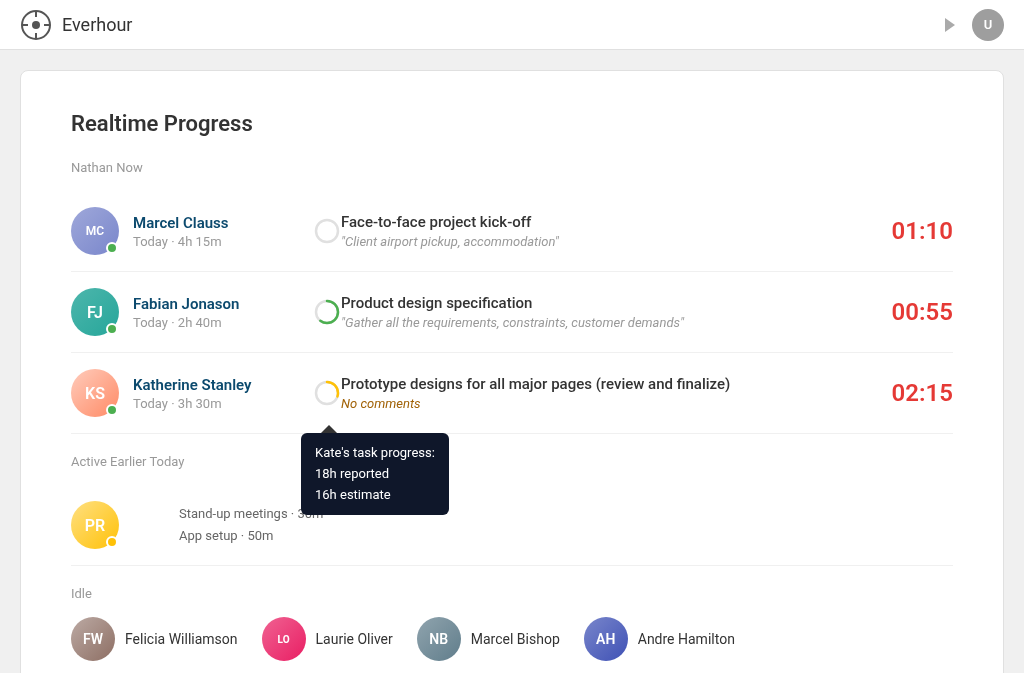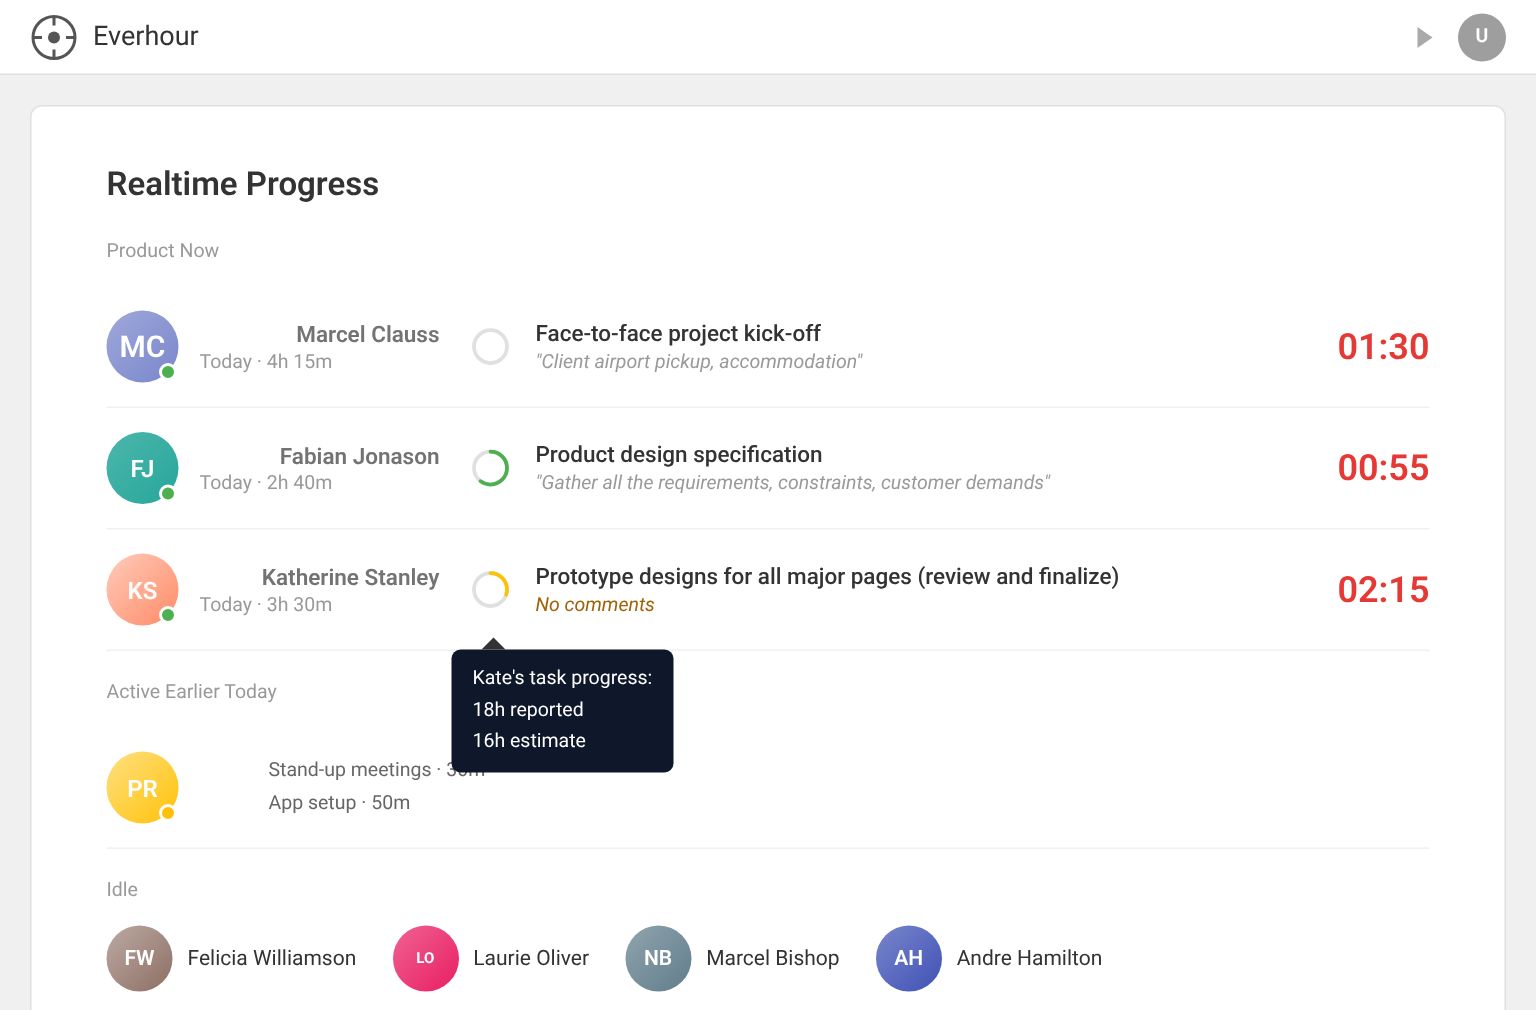--- a/index.html
+++ b/index.html
@@ -45,24 +45,24 @@
     }
     .status-dot {
       position: absolute; bottom: 1px; right: 1px;
       width: 12px; height: 12px; border-radius: 50%;
       border: 2px solid #fff;
     }
     .dot-green { background: #4caf50; }
     .dot-yellow { background: #ffc107; }
 
     .person-info { margin-left: 14px; min-width: 160px; }
-    .person-name { font-size: 15px; font-weight: 600; color: #737373; text-align: right; }
+    .person-name { font-size: 15px; font-weight: 600; color: #0c4a6e; }
     .person-time { font-size: 13px; color: #999; margin-top: 2px; }
 
-    .task-area { flex: 1; padding: 0 20px; display: flex; align-items: center; gap: 16px; }
+    .task-area { flex: 1; padding: 0 20px; display: flex; align-items: center; }
     .task-icon { flex-shrink: 0; width: 28px; height: 28px; }
     .task-details { flex: 1; }
     .task-name { font-size: 15px; color: #333; font-weight: 500; }
     .task-sub { font-size: 13px; color: #999; margin-top: 3px; font-style: italic; }
 
     .timer { font-size: 24px; font-weight: 600; color: #e53935; min-width: 70px; text-align: right; }
 
     
     .progress-circle { width: 28px; height: 28px; }
 
@@ -121,45 +121,45 @@
     <div class="avatar-header av-ah" style="background: #9e9e9e; display:flex; align-items:center; justify-content:center; font-size:13px; font-weight:600; color:#fff; border-radius:50; overflow:hidden; border-radius:50%;">
       U
     </div>
   </div>
 </div>
 
 <div class="main">
   <div class="card">
     <h1 class="page-title">Realtime Progress</h1>
 
-    <div class="section-label">Product Now</div>
+    <div class="section-label">Nathan Now</div>
 
     <div class="person-row">
       <div class="avatar-wrap">
-        <div class="avatar-img av-mc" style="background: linear-gradient(135deg,#9fa8da,#7986cb); border-radius:50%; width:48px;height:48px; display:flex;align-items:center;justify-content:center; font-size:20px; font-weight:600; color:#fff;">
+        <div class="avatar-img av-mc" style="background: linear-gradient(135deg,#9fa8da,#7986cb); border-radius:50%; width:48px;height:48px; display:flex;align-items:center;justify-content:center; font-size:12px; font-weight:600; color:#fff;">
           MC
         </div>
         <div class="status-dot dot-green"></div>
       </div>
       <div class="person-info">
         <div class="person-name">Marcel Clauss</div>
         <div class="person-time">Today · 4h 15m</div>
       </div>
       <div class="task-area">
         <div class="task-icon">
           <svg class="progress-circle" viewBox="0 0 28 28">
             <circle cx="14" cy="14" r="11" fill="none" stroke="#e0e0e0" stroke-width="2.5"></circle>
           </svg>
         </div>
         <div class="task-details">
           <div class="task-name">Face-to-face project kick-off</div>
           <div class="task-sub">"Client airport pickup, accommodation"</div>
         </div>
       </div>
-      <div class="timer">01:30</div>
+      <div class="timer">01:10</div>
     </div>
 
     <div class="person-row">
       <div class="avatar-wrap">
         <div class="avatar-img av-fj" style="background: linear-gradient(135deg,#4db6ac,#26a69a); border-radius:50%; width:48px;height:48px; display:flex;align-items:center;justify-content:center; font-size:16px; font-weight:600; color:#fff;">
           FJ
         </div>
         <div class="status-dot dot-green"></div>
       </div>
       <div class="person-info">

